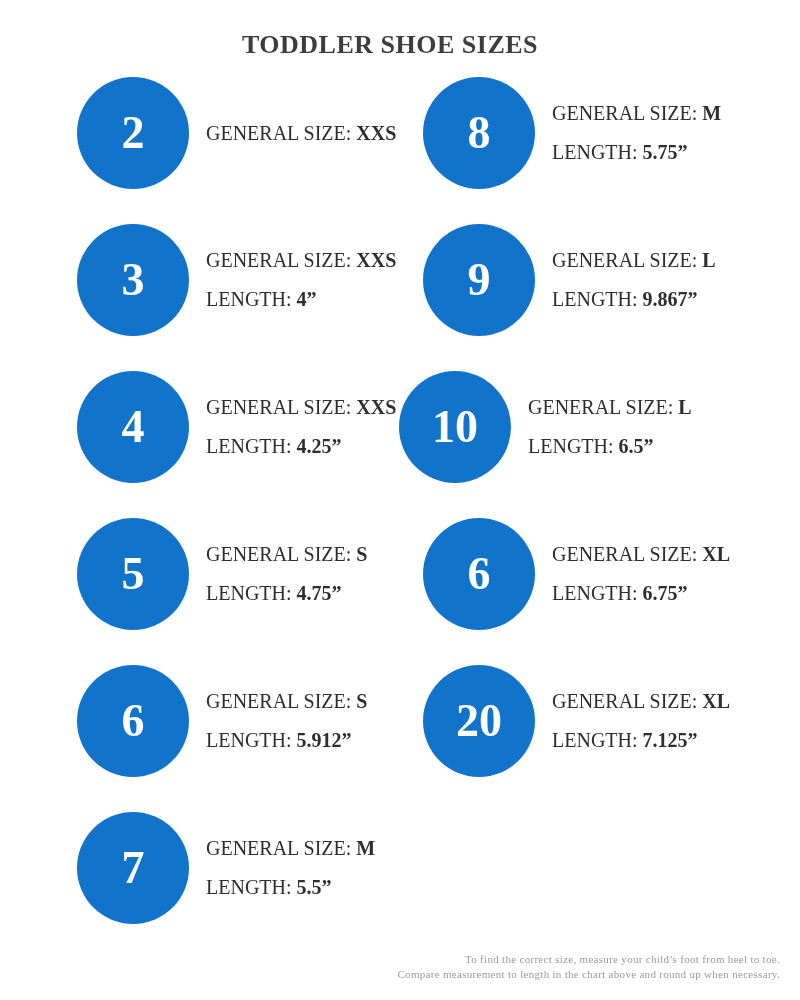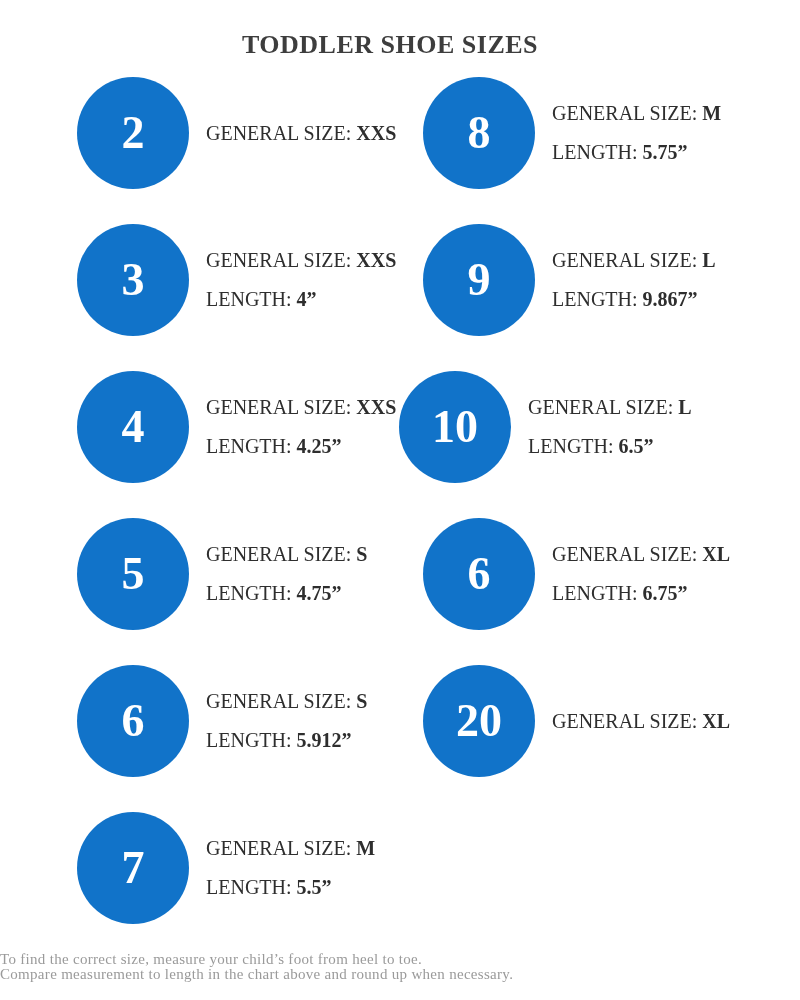--- a/index.html
+++ b/index.html
@@ -60,22 +60,22 @@
     line-height: 39px;
     color: var(--body-text);
   }
   .lbl { font-weight: normal; }
   .val { font-weight: bold; }
   .footer {
     position: absolute;
     left: 0;
     bottom: 18px;
     width: 100%;
-    text-align: left;
-    font-size: 15px;
+    text-align: right;
+    font-size: 11px;
     line-height: 15px;
     letter-spacing: 0.3px;
     color: var(--footer-text);
   }
 </style>
 </head>
 <body>
 
 <div class="page">
 
@@ -179,20 +179,21 @@
       <div class="line"><span class="lbl">LENGTH:</span> <span class="val">6.75”</span></div>
     </div>
   </div>
 
   <div class="entry" style="left:423px; top:665px">
     <div class="circle">
         <span>20</span>
       </div>
     <div class="info">
       <div class="line"><span class="lbl">GENERAL SIZE:</span> <span class="val">XL</span></div>
+      <div class="line"><span class="lbl">LENGTH:</span> <span class="val">7.125”</span></div>
     </div>
   </div>
 
   <div class="footer">
     <div>To find the correct size, measure your child’s foot from heel to toe.</div>
     <div>Compare measurement to length in the chart above and round up when necessary.</div>
   </div>
 
 </div>
 

